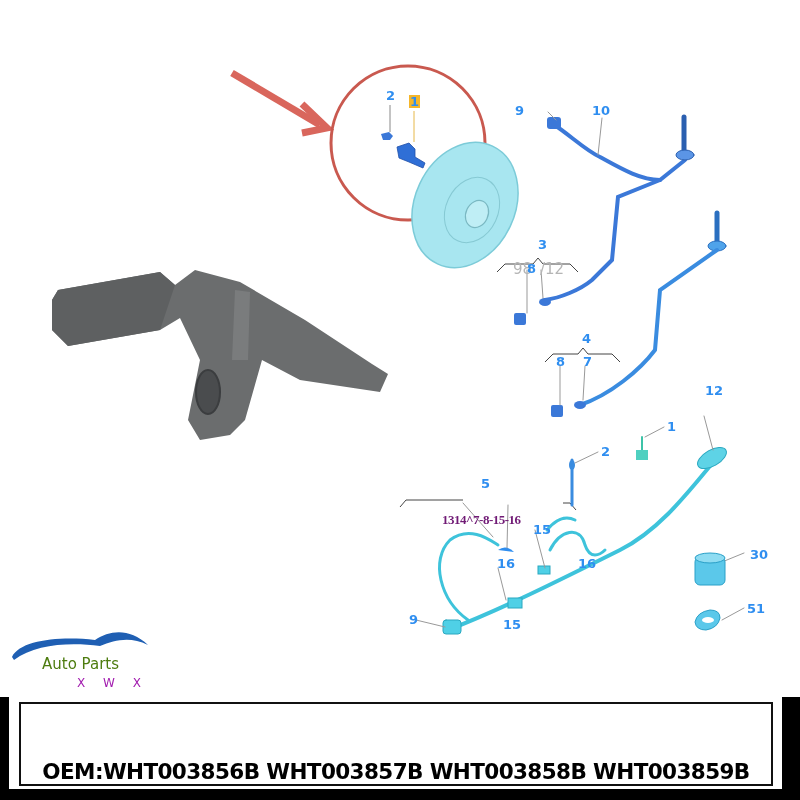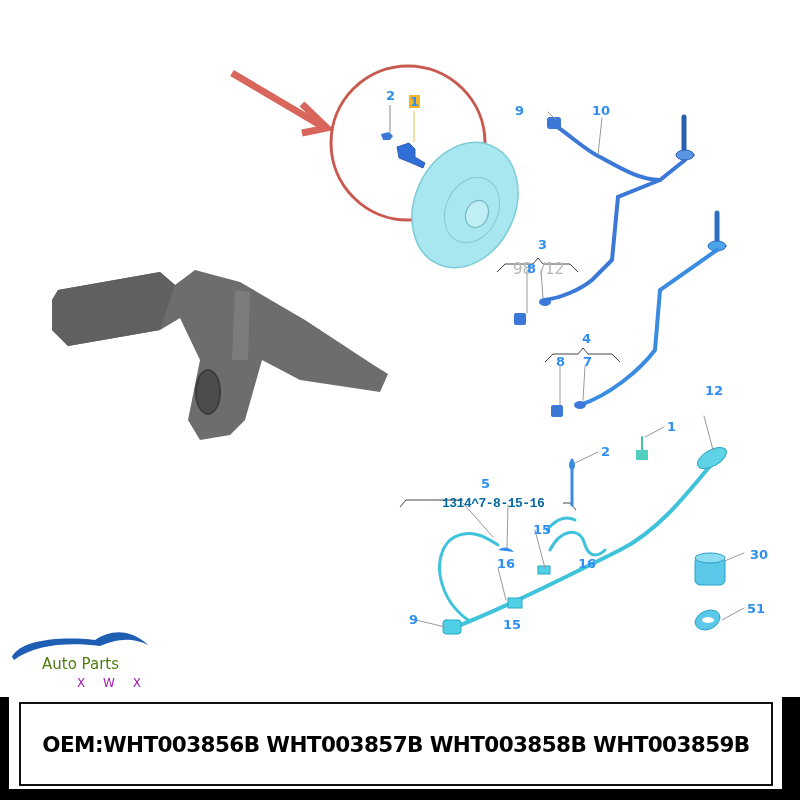--- a/index.html
+++ b/index.html
@@ -1,26 +1,26 @@
 <!DOCTYPE html>
 <html><head>
 <meta charset="utf-8">
 <style>
   html, body { margin:0; padding:0; }
   body { width:800px; height:800px; position:relative; overflow:hidden; background:#ffffff; font-family:"Liberation Sans", sans-serif; }
   .canvas { position:absolute; left:0; top:0; width:800px; height:800px; }
   .callout { position:absolute; font-family:"DejaVu Sans", sans-serif; font-weight:bold; font-size:13px; color:#2f8ef0; line-height:1; }
   .callout.hl { background:#f5b62a; color:#2f8ef0; padding:0 1px; }
-  .group-label { position:absolute; font-family:Liberation Mono, monospace; font-weight:bold; font-size:13px; color:#0369a1; letter-spacing:-0.5px; white-space:nowrap; line-height:1; }
+  .group-label { position:absolute; font-family:Liberation Serif, serif; font-weight:bold; font-size:13px; color:#701a75; letter-spacing:-0.5px; white-space:nowrap; line-height:1;margin-top:16px; }
   .grey-label { position:absolute; font-family:"DejaVu Sans", sans-serif; font-size:15px; color:#b5b5b5; white-space:nowrap; line-height:1; }
   .logo-text { position:absolute; left:42px; top:655px; font-family:"DejaVu Sans", sans-serif; font-size:15px; color:#4d7c0f; }
   .logo-sub { position:absolute; left:77px; top:676px; font-family:"DejaVu Sans", sans-serif; font-size:12px; color:#a21caf; letter-spacing:7px; }
   .banner-outer { position:absolute; left:0; top:697px; width:800px; height:103px; background:#000; }
   .banner-white { position:absolute; left:9px; top:697px; width:773px; height:92px; background:#fff; }
-  .banner { position:absolute; left:19px; top:702px; width:750px; height:80px; border:2px solid #111; background:#fff; display:flex; align-items:center; justify-content:center; }
+  .banner { position:absolute; left:19px; top:702px; width:750px; height:80px; border:2px solid #111; background:#fff; display:flex; align-items:flex-end; justify-content:center; }
   .banner-text { font-family:"DejaVu Sans", sans-serif; font-weight:bold; font-size:21.5px; color:#000; letter-spacing:-0.6px; white-space:nowrap; }
 </style>
 </head>
 <body>
 
 <svg class="canvas" viewBox="0 0 800 800" xmlns="http://www.w3.org/2000/svg">
 
   <g>
     <line x1="232" y1="73" x2="320" y2="125" stroke="#d9665c" stroke-width="7" stroke-linecap="butt"></line>
     <polyline points="302,104 327,128 302,133" fill="none" stroke="#d9665c" stroke-width="7"></polyline>

